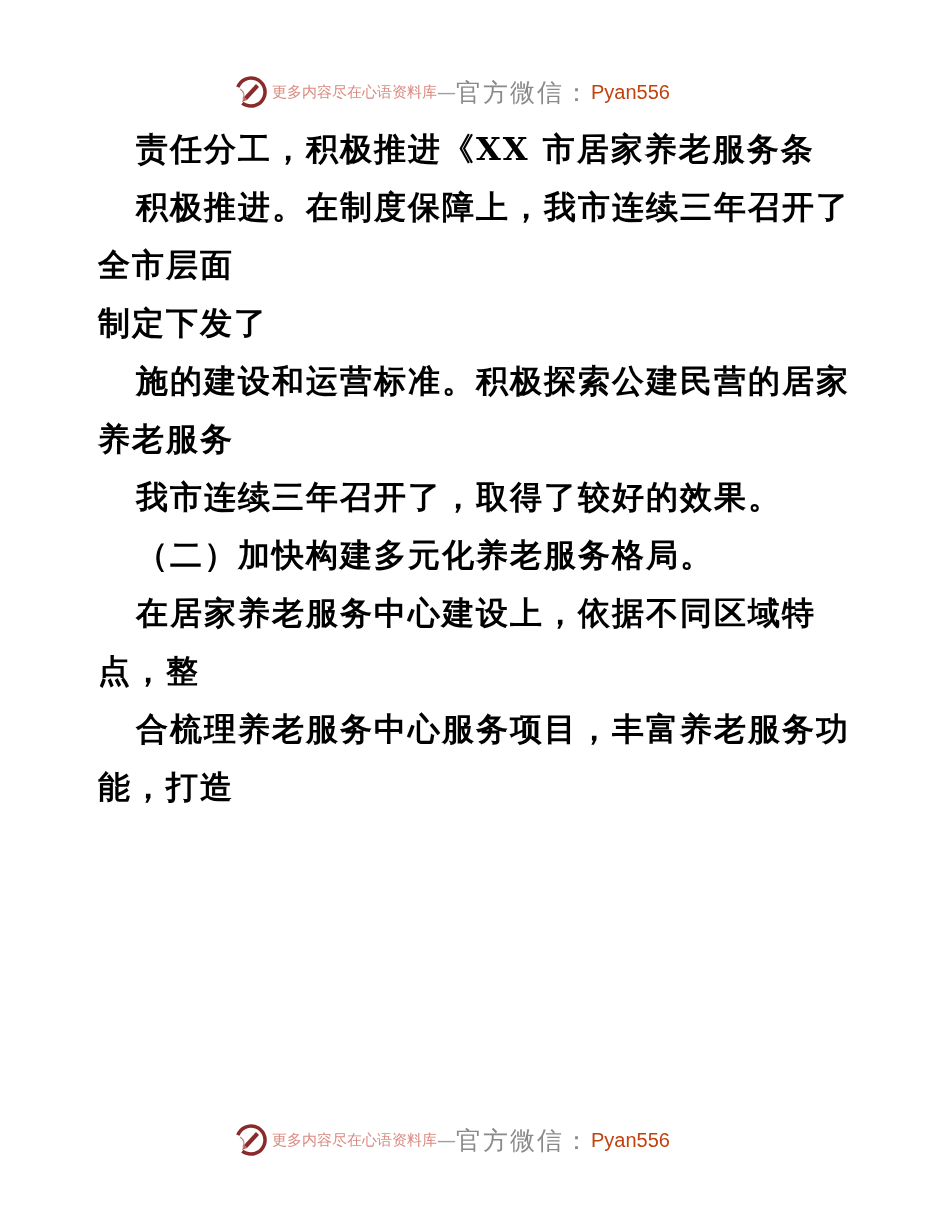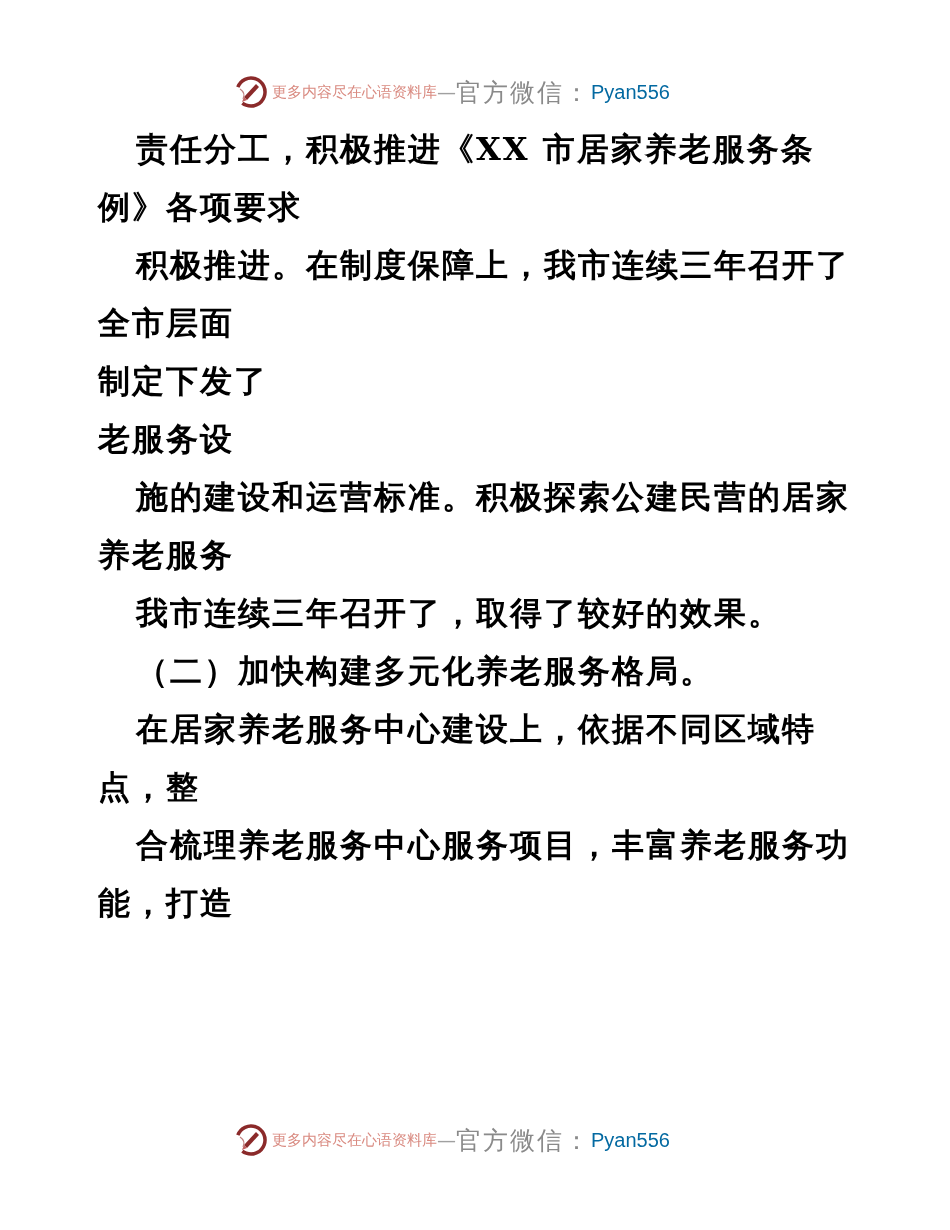--- a/index.html
+++ b/index.html
@@ -44,21 +44,21 @@
     }
     .wm-official {
       font-family: "DejaVu Serif", serif;
       font-size: 25px;
       color: #8a8a8a;
       letter-spacing: 2px;
     }
     .wm-id {
       font-family: "Liberation Sans", sans-serif;
       font-size: 20px;
-      color: #0369a1;
+      color: #c2410c;
     }
     .content {
       position: absolute;
       left: 98px;
       top: 126px;
       width: 760px;
       font-weight: bold;
     }
     .line {
       height: 58px;
@@ -84,25 +84,23 @@
     </svg>
   </span>
   <span class="wm-brand">更多内容尽在心语资料库</span>
   <span class="wm-dash">—</span>
   <span class="wm-official">官方微信：</span>
   <span class="wm-id">Pyan556</span>
 </div>
 
 <div class="content">
   <div class="line indent">责任分工，积极推进《XX 市居家养老服务条</div>
-  <div class="line">例》各项要求</div>
   <div class="line indent">积极推进。在制度保障上，我市连续三年召开了</div>
   <div class="line">全市层面</div>
   <div class="line">制定下发了</div>
-  <div class="line">老服务设</div>
   <div class="line indent">施的建设和运营标准。积极探索公建民营的居家</div>
   <div class="line">养老服务</div>
   <div class="line indent">我市连续三年召开了，取得了较好的效果。</div>
   <div class="line indent">（二）加快构建多元化养老服务格局。</div>
   <div class="line indent">在居家养老服务中心建设上，依据不同区域特</div>
   <div class="line">点，整</div>
   <div class="line indent">合梳理养老服务中心服务项目，丰富养老服务功</div>
   <div class="line">能，打造</div>
 </div>
 

